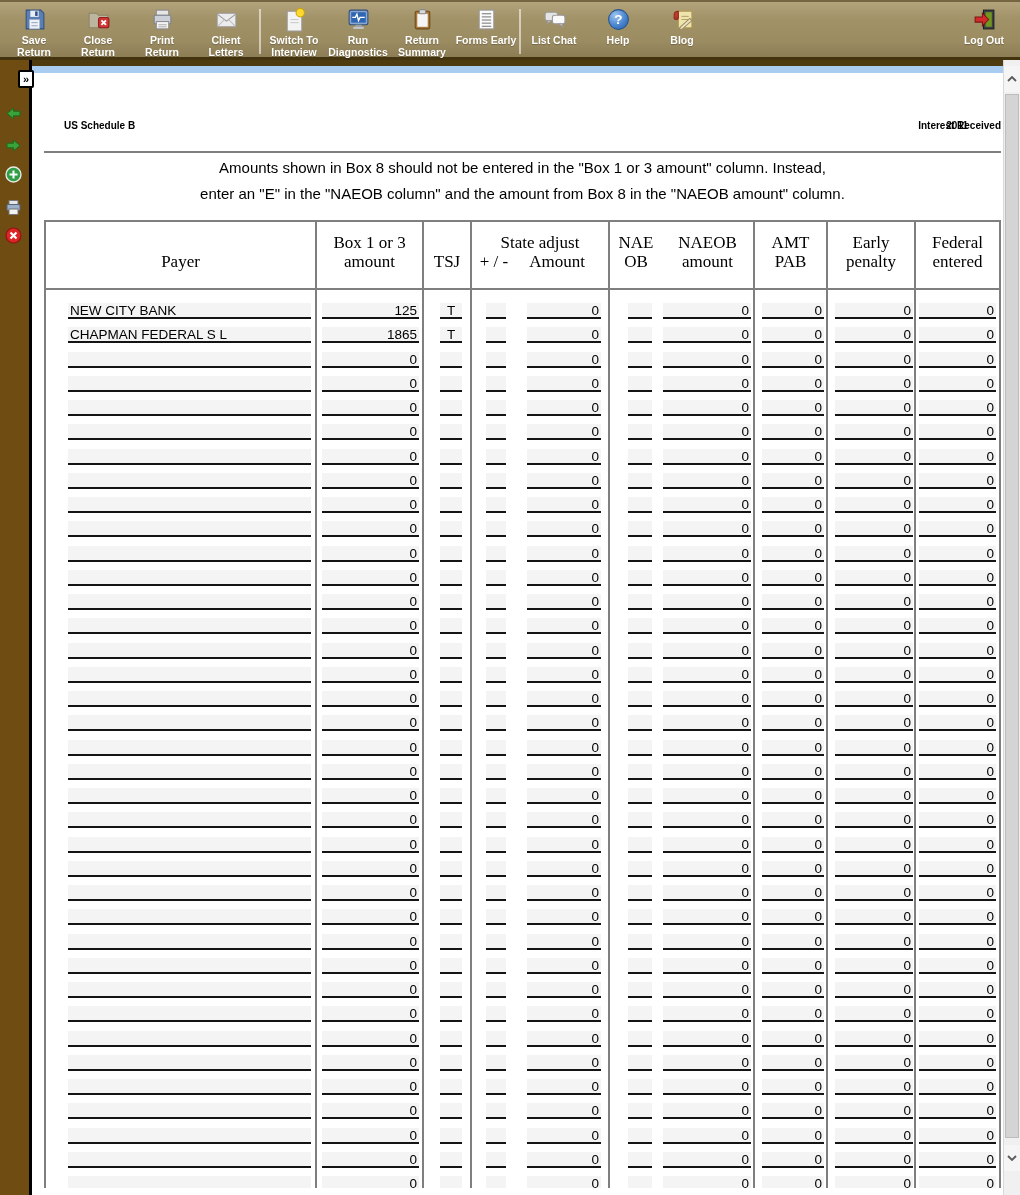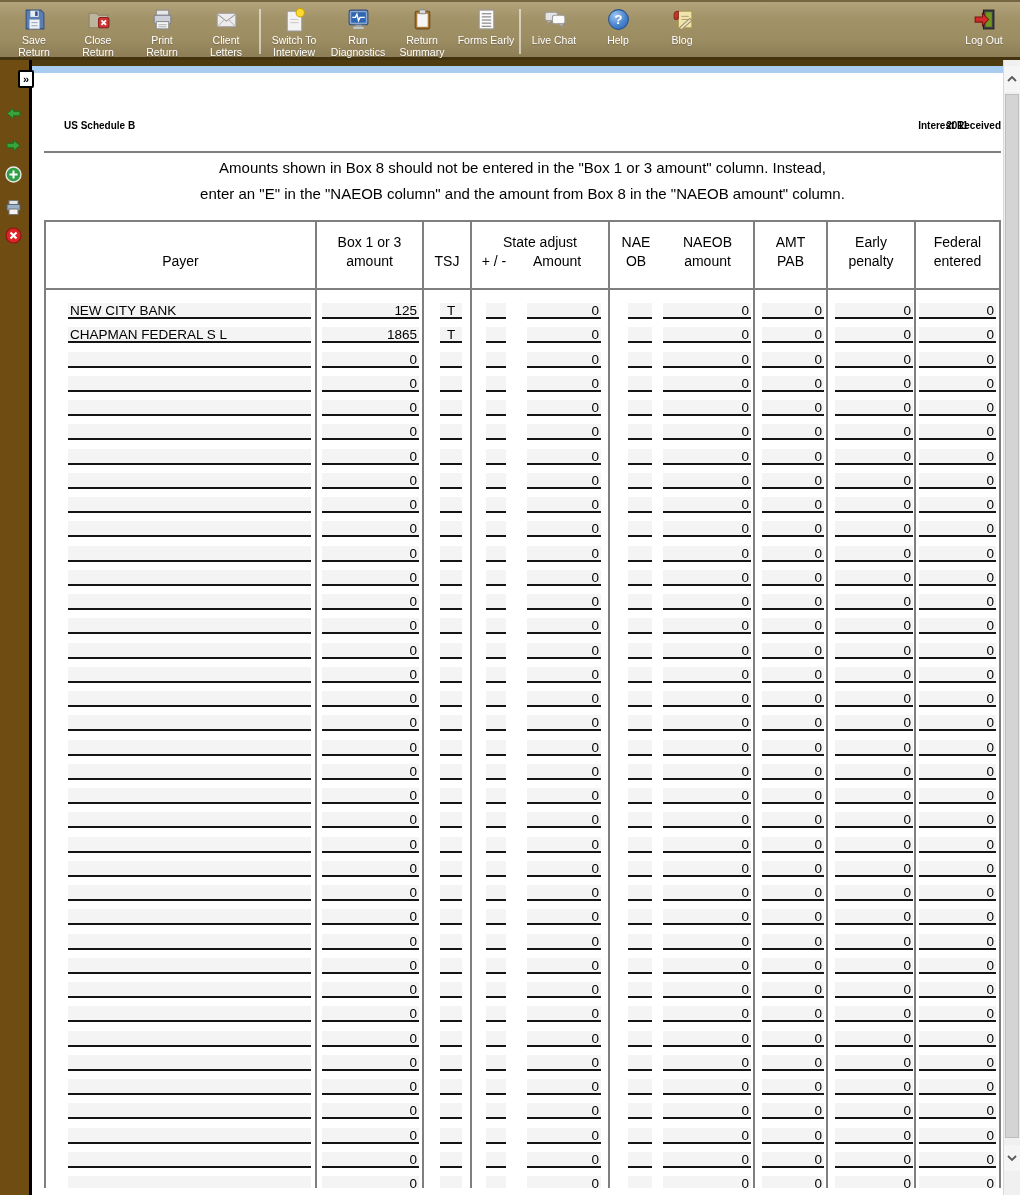--- a/index.html
+++ b/index.html
@@ -6,21 +6,21 @@
   html,body { width:1020px; height:1195px; overflow:hidden; background:#fff;
               font-family:"Liberation Sans", sans-serif; }
 
   
   .toolbar { height:60px; background:linear-gradient(#b3a47c 0%, #a29268 30%, #9c8c62 70%, #8d7d55 100%);
              border-top:2px solid #756540; border-bottom:3px solid #43340f;
              display:flex; align-items:flex-start; padding:5px 2px 0 2px; }
   .tb-item { width:64px; display:flex; flex-direction:column; align-items:center; cursor:pointer; }
   .tb-item svg { width:25px; height:25px; display:block; }
   .tb-label { color:#fff; font-size:10.5px; line-height:11.5px; text-align:center; margin-top:3px;
-              text-shadow:0 1px 1px rgba(0,0,0,.25); white-space:nowrap; }
+              text-shadow:0 1px 1px rgba(0,0,0,.25); white-space:nowrap;font-weight:bold; }
   .tb-sep { width:2px; height:45px; background:rgba(255,255,255,.55); margin:2px 1px 0 1px; }
   .tb-spacer { flex:1; }
 
   
   .main { height:1135px; display:flex; }
   .rail { width:29px; background:#6f4d12; position:relative; flex:none; }
   .rail-icon { position:absolute; left:5px; width:17px; height:17px; cursor:pointer; }
   .rail-icon svg { width:17px; height:17px; display:block; }
 
   .frame { width:974px; flex:none; border-left:3px solid #000; position:relative;
@@ -39,21 +39,21 @@
   .fh-right { position:absolute; right:33px; top:0; }
   .rule { margin:13px 0 0 12px; width:957px; height:2px; background:#7f7f7f; }
   .instructions { margin:2px 0 0 12px; width:957px; text-align:center;
                   font-size:15px; line-height:26px; color:#000; }
 
   
   .tbl { margin:13px 0 0 12px; width:957px;
          border-left:2px solid #7f7f7f; border-right:2px solid #7f7f7f; border-top:2px solid #7f7f7f;
          display:grid; grid-template-columns:271px 107px 48px 138px 145px 73px 88px 83px; }
   .th { border-right:2px solid #7f7f7f; border-bottom:2px solid #7f7f7f; height:68px;
-        font-size:14px; line-height:19px; text-align:center; padding-top:11px; }
+        font-size:17px; line-height:19px; text-align:center; padding-top:11px;font-family:Liberation Serif, serif; }
   .th:nth-child(8) { border-right:none; }
   .th .one-line { margin-top:19px; }
   .th-state .l2 { display:flex; }
   .th-state .pm { width:44px; text-align:center; flex:none; }
   .th-state .amt { flex:1; text-align:center; margin-right:10px; }
   .th-naeob { display:grid; grid-template-columns:52px 1fr; }
   .th-naeob .sub { text-align:center; }
   .col { border-right:2px solid #7f7f7f; height:898px; overflow:hidden; padding-top:10px; }
   .col:last-child { border-right:none; }
   .slot { height:24.25px; display:flex; align-items:flex-start; }
@@ -215,21 +215,21 @@
   <div class="tb-item">
     <span>
         <svg viewBox="0 0 24 24">
       <rect x="3" y="5" width="12" height="8" rx="2" fill="#e4e4e4" stroke="#9a9a9a"></rect>
       <path d="M6 13l-1 3 4-3z" fill="#e4e4e4" stroke="#9a9a9a"></path>
       <rect x="10" y="8" width="12" height="8" rx="2" fill="#fafafa" stroke="#9a9a9a"></rect>
       <path d="M19 16l1 3-4-3z" fill="#fafafa" stroke="#9a9a9a"></path>
     </svg>
       </span>
     <div class="tb-label">
-        <div>Live Chat</div>
+        <div>List Chat</div>
       </div>
   </div>
 
   <div class="tb-item">
     <span>
         <svg viewBox="0 0 24 24">
       <defs>
             <radialGradient id="hg" cx=".35" cy=".3" r=".9">
         <stop offset="0" stop-color="#9fc4ef"></stop>
               <stop offset=".55" stop-color="#4b86cf"></stop>

